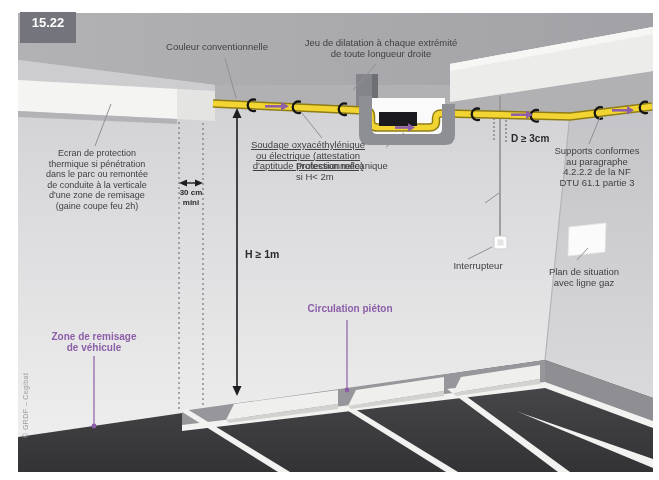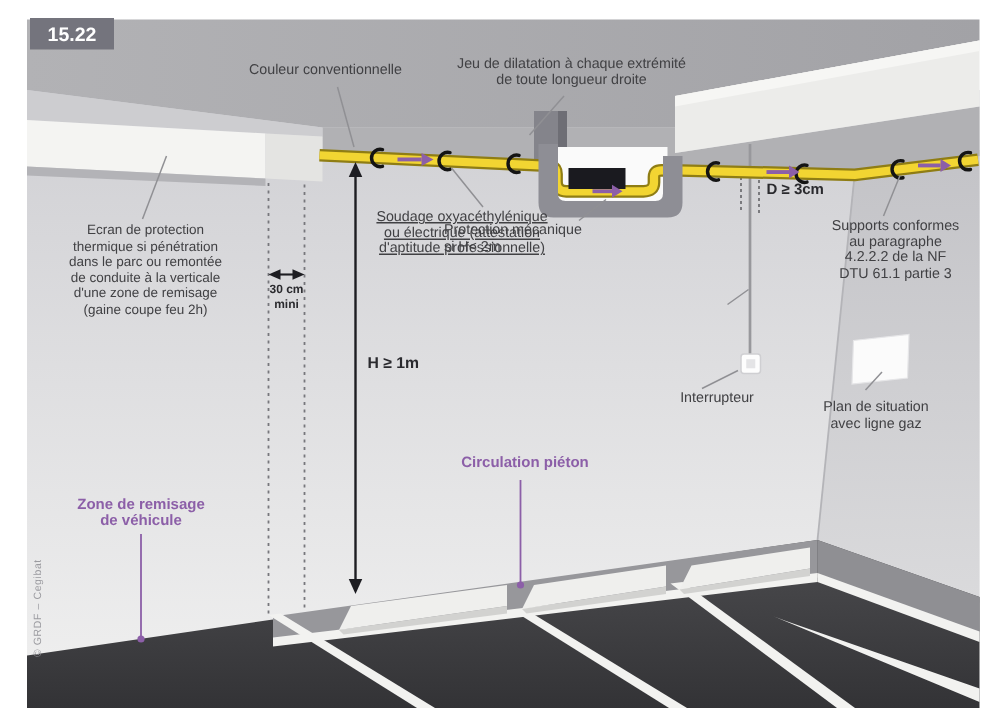--- a/index.html
+++ b/index.html
@@ -1,24 +1,24 @@
 <!DOCTYPE html>
 <html><head>
 <meta charset="utf-8">
 <style>
   html,body{margin:0;padding:0;background:#ffffff;}
   #stage{position:relative;width:659px;height:480px;background:#ffffff;overflow:hidden;
          font-family:"Liberation Sans",sans-serif;}
   svg{position:absolute;left:0;top:0;}
   .lbl{position:absolute;font-size:9.5px;line-height:10.6px;color:#414144;
        text-align:center;white-space:pre-line;transform:translateX(-50%);}
-  .lbl.left{transform:none;text-align:left;}
+  .lbl.left{transform:none;text-align:left;margin-top:12px;}
   .bold{font-weight:bold;color:#2a2a2e;}
   .purple{color:#8c5fa8;font-weight:bold;font-size:10px;}
-  .badge{position:absolute;left:20px;top:12px;width:56px;height:21px;background:#74747d;
+  .badge{position:absolute;left:20px;top:12px;width:56px;height:31px;background:#74747d;
          color:#ffffff;font-weight:bold;font-size:13px;text-align:center;line-height:21px;}
   .credit{position:absolute;left:22px;top:438px;transform:rotate(-90deg);transform-origin:0 0;
           font-size:7px;color:#9b9ba0;letter-spacing:.4px;white-space:nowrap;}
 </style>
 </head>
 <body>
 
 <div id="stage">
 
 <svg width="659" height="480" viewBox="0 0 659 480">

